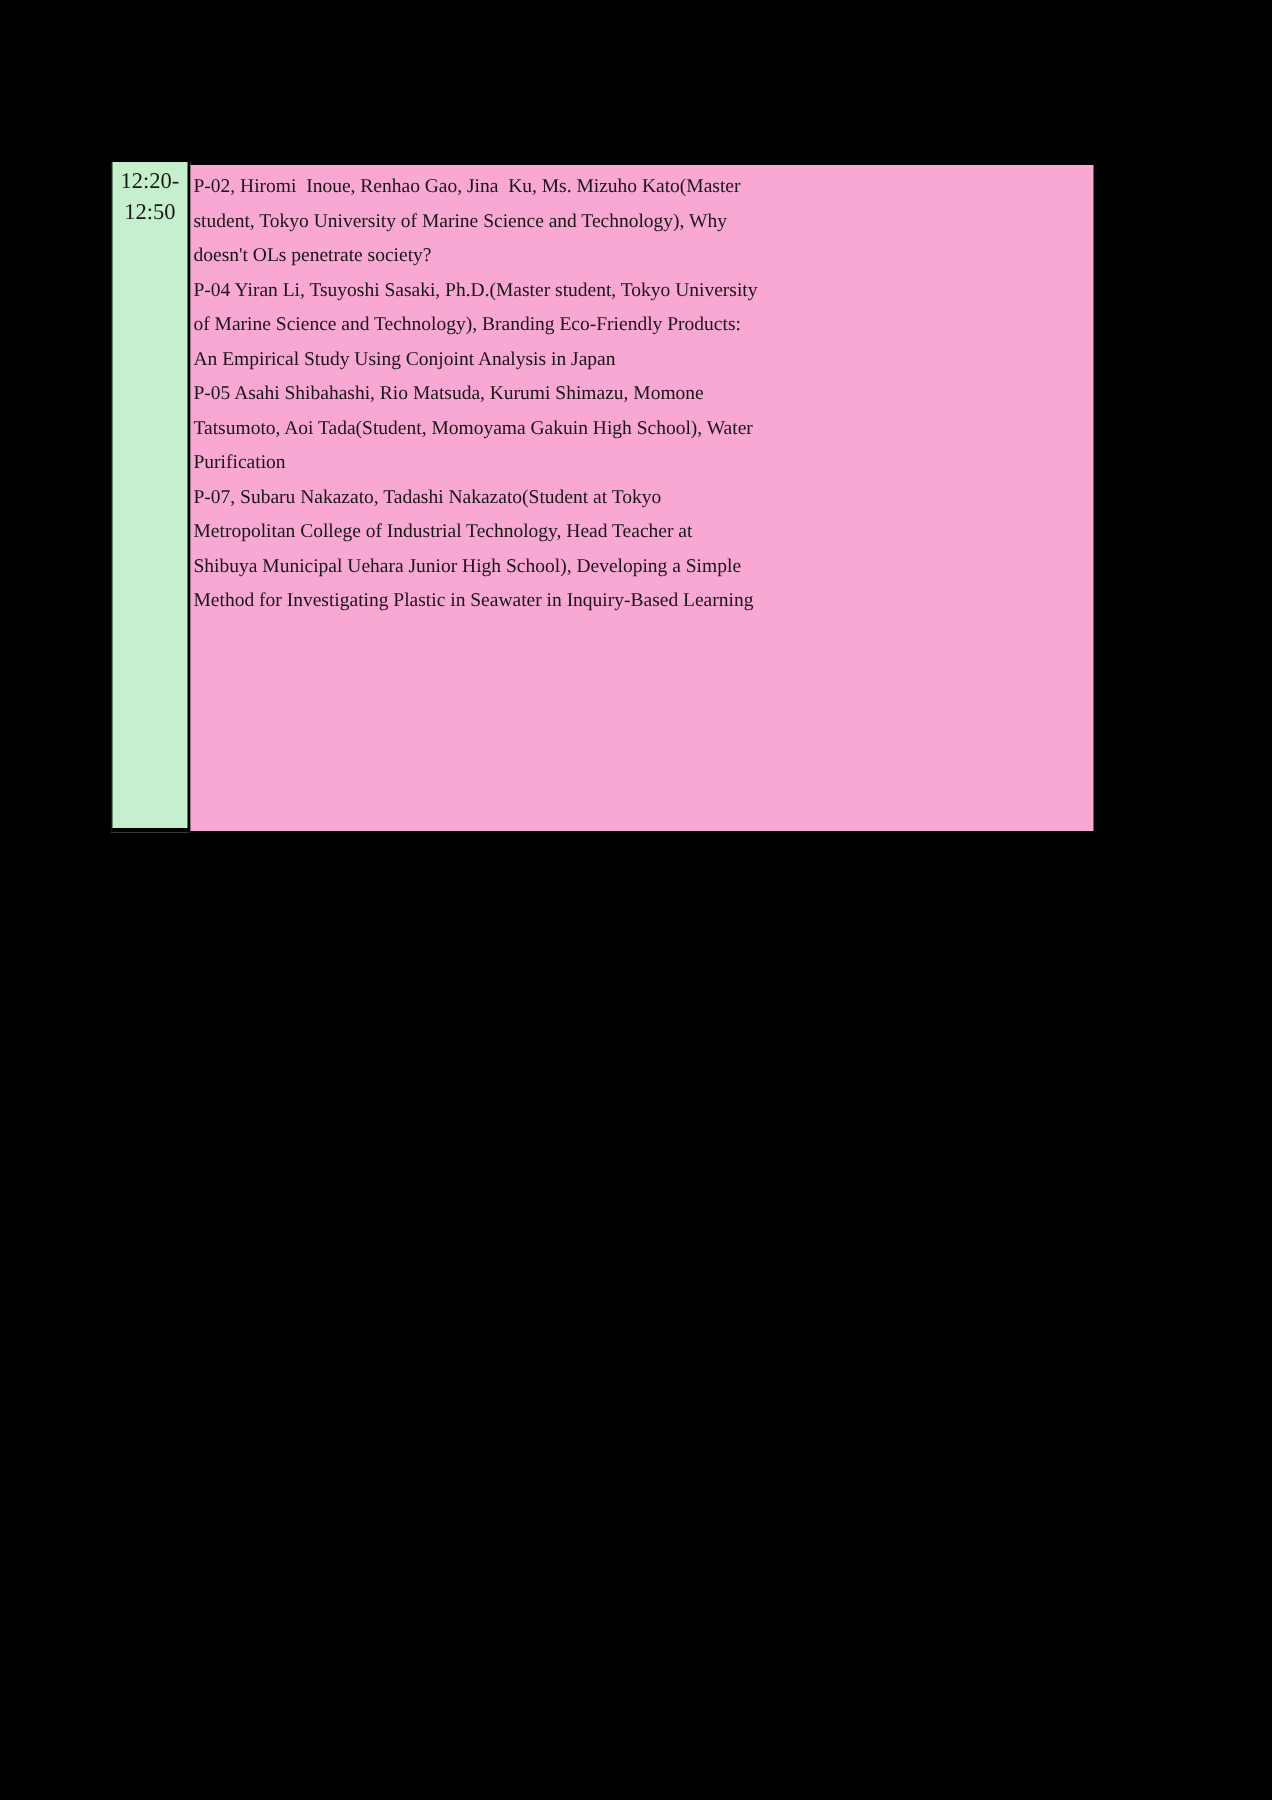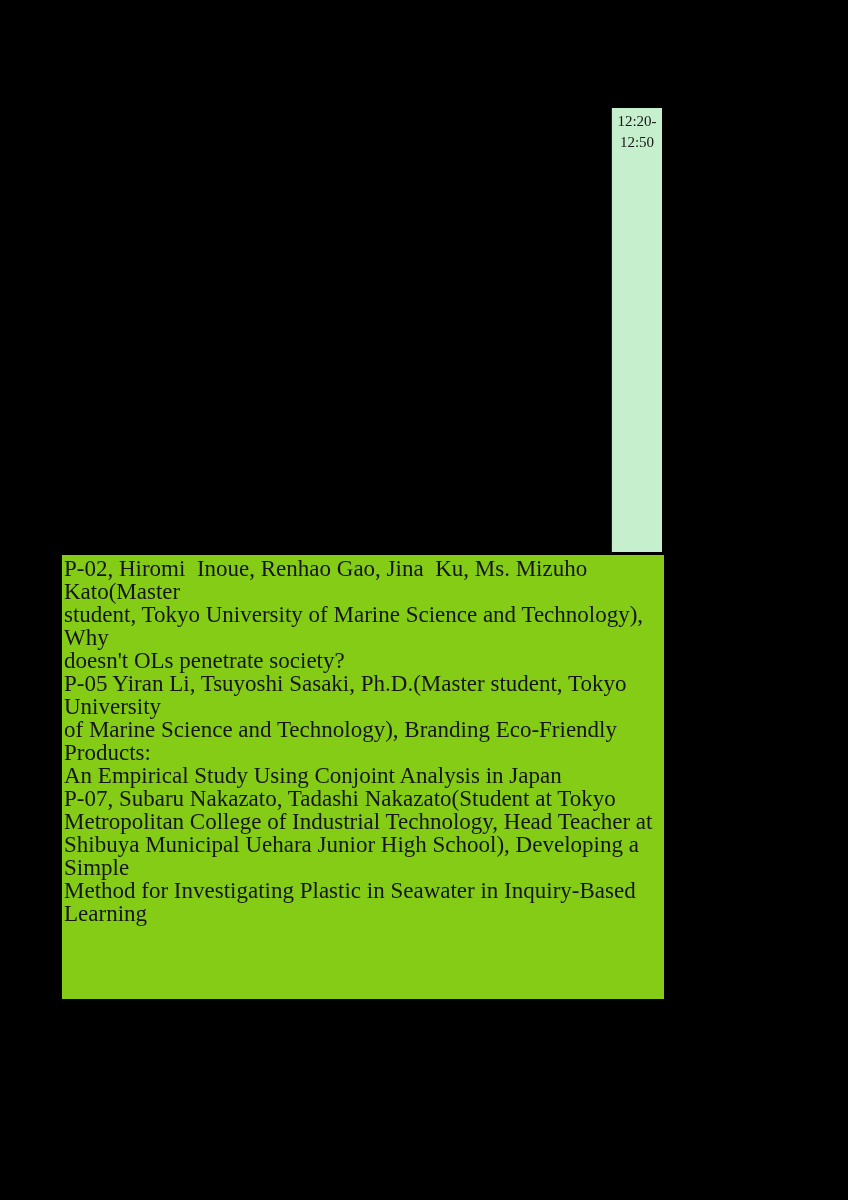--- a/index.html
+++ b/index.html
@@ -9,66 +9,68 @@
   body {
     width: 848px;
     height: 1200px;
     background: #000000;
     position: relative;
     overflow: hidden;
     font-family: "Liberation Serif", "DejaVu Serif", serif;
   }
   .schedule-table {
     position: absolute;
-    left: 62px;
+    left: 74px;
     top: 108px;
     display: flex;
-    align-items: flex-end;
-    flex-direction: column;
+    align-items: center;
   }
   .time-cell {
     width: 50px;
     height: 441px;
     background: #c6efce;
     border-left: 1px solid #15241a;
     border-right: 2px solid #000000;
     border-bottom: 3px solid #000000;
     color: #161616;
     font-size: 15px;
     line-height: 21px;
     text-align: center;
     padding-top: 3px;
     white-space: pre-line;
     flex: 0 0 auto;
   }
   .content-cell {
     width: 598px;
     height: 441px;
-    background: #84cc16;
+    background: #f9a8d4;
     color: #161616;
-    font-size: 23px;
+    font-size: 13px;
     line-height: 23px;
     padding: 2px 2px 1px 2px;
     flex: 0 0 auto;
   }
   .presentation-entry {
     white-space: pre-wrap;
   }
 </style>
 </head>
 <body>
 
 <div class="schedule-table">
   <div class="time-cell">12:20-
 12:50</div>
   <div class="content-cell">
     <div class="presentation-entry">P-02, Hiromi  Inoue, Renhao Gao, Jina  Ku, Ms. Mizuho Kato(Master
 student, Tokyo University of Marine Science and Technology), Why
 doesn't OLs penetrate society?</div>
-    <div class="presentation-entry">P-05 Yiran Li, Tsuyoshi Sasaki, Ph.D.(Master student, Tokyo University
+    <div class="presentation-entry">P-04 Yiran Li, Tsuyoshi Sasaki, Ph.D.(Master student, Tokyo University
 of Marine Science and Technology), Branding Eco-Friendly Products:
 An Empirical Study Using Conjoint Analysis in Japan</div>
+    <div class="presentation-entry">P-05 Asahi Shibahashi, Rio Matsuda, Kurumi Shimazu, Momone
+Tatsumoto, Aoi Tada(Student, Momoyama Gakuin High School), Water
+Purification</div>
     <div class="presentation-entry">P-07, Subaru Nakazato, Tadashi Nakazato(Student at Tokyo
 Metropolitan College of Industrial Technology, Head Teacher at
 Shibuya Municipal Uehara Junior High School), Developing a Simple
 Method for Investigating Plastic in Seawater in Inquiry-Based Learning</div>
   </div>
 </div>
 
 </body></html>

